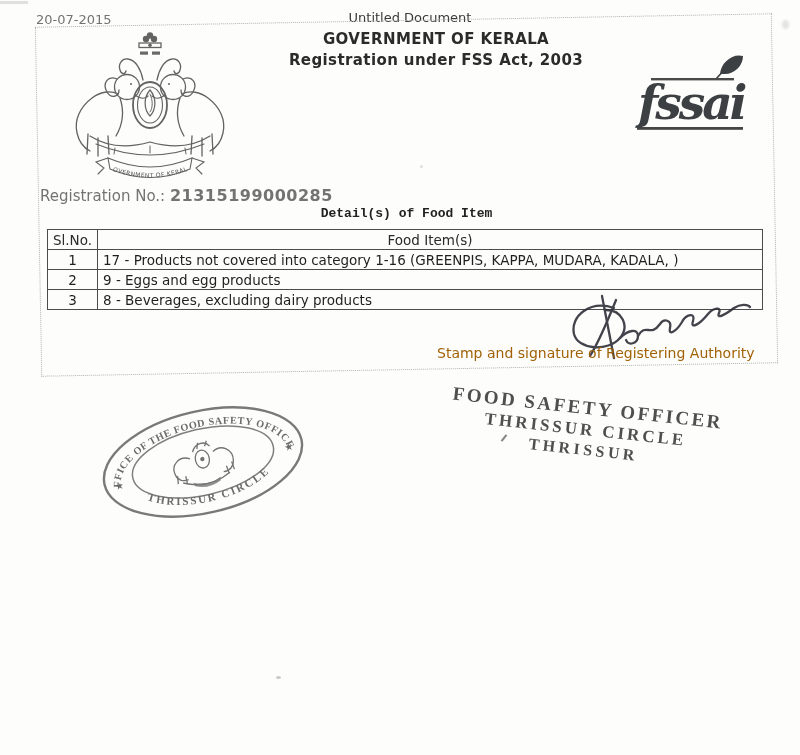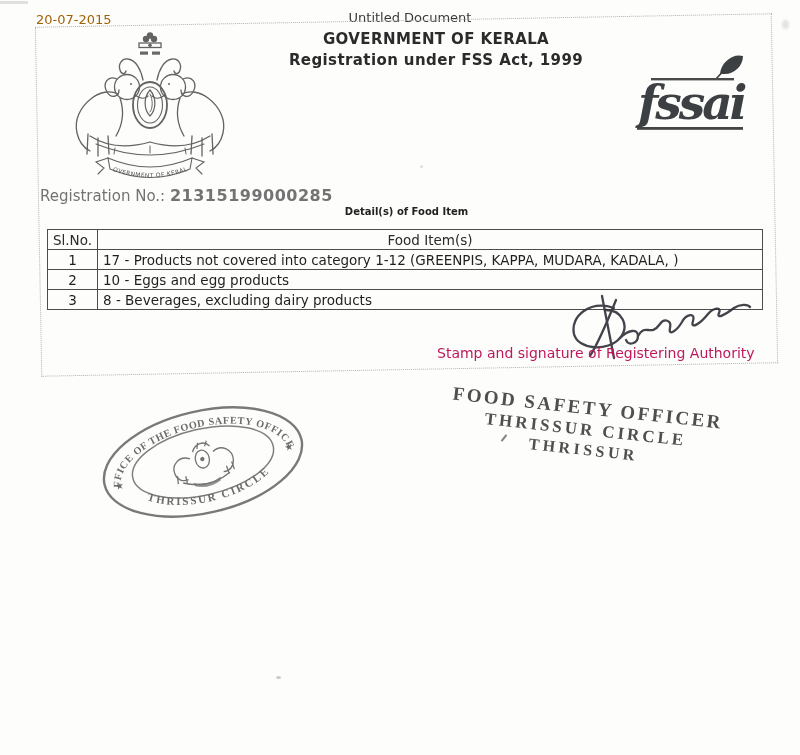--- a/index.html
+++ b/index.html
@@ -4,55 +4,55 @@
 <style>
   html,body{margin:0;padding:0;}
   body{
     width:800px;height:755px;position:relative;overflow:hidden;
     background:#fdfdfb;
     font-family:"DejaVu Sans",sans-serif;
     color:#262626;
   }
   .abs{position:absolute;}
 
-  .print-date{left:36px;top:12px;font-size:13px;color:#a16207;}
+  .print-date{left:36px;top:12px;font-size:13px;color:#737373;}
   .doc-title{left:0;top:10px;width:820px;text-align:center;font-size:13px;color:#3a3a3a;}
 
   .page-frame{
     left:38px;top:20px;width:735px;height:348px;
     border:1px dotted #b2b2b2;
     transform:rotate(-1.05deg);
   }
 
   .header-block{
     left:136px;top:29px;width:600px;text-align:center;
     font-size:15px;font-weight:bold;color:#2b2b2b;line-height:20.5px;
     letter-spacing:.4px;
   }
 
   .reg-line{left:40px;top:186px;width:794px;font-size:15px;color:#737373;}
   .reg-line .num{font-weight:bold;font-size:16px;letter-spacing:.5px;}
-  .details-heading{left:40px;top:206px;width:733px;text-align:center;font-size:10px;font-weight:bold;color:#222;}
+  .details-heading{left:40px;top:206px;width:733px;text-align:center;font-size:13px;font-weight:bold;color:#222;font-family:Liberation Mono, monospace;}
 
   table.food-table{
     position:absolute;left:47px;top:229px;width:716px;
     border-collapse:collapse;font-size:13.5px;color:#1f1f1f;
     background:transparent;
   }
   table.food-table td,table.food-table th{
     border:1px solid #4c4c4c;padding:1px 5px;height:17px;
     font-weight:normal;white-space:nowrap;overflow:hidden;
   }
   table.food-table th{color:#2a2a2a;margin-left:24px;}
   .col-sl{width:50px;}
   .cell-sl{text-align:center;}
   .th-sl{text-align:left;}
   .th-item{}
 
-  .sig-caption{left:437px;top:345px;font-size:14px;color:#be185d;}
+  .sig-caption{left:437px;top:345px;font-size:14px;color:#a16207;}
   .signature-svg{left:550px;top:294px;}
 
   .officer-stamp{
     left:440px;top:380px;width:300px;text-align:center;
     font-family:"Liberation Serif",serif;font-weight:bold;color:#424242;
     transform:rotate(6.2deg);transform-origin:left top;opacity:.93;
   }
   .officer-stamp .l1{font-size:19px;letter-spacing:2.5px;line-height:23px;}
   .officer-stamp .l2{font-size:17px;letter-spacing:3px;line-height:21px;}
   .officer-stamp .l3{font-size:16px;letter-spacing:3.5px;line-height:20px;}
@@ -119,21 +119,21 @@
   <defs>
       <path id="bp" d="M53,141 Q90,154 127,141"></path>
     </defs>
   <text font-family="DejaVu Sans, sans-serif" font-size="6" letter-spacing=".4" fill="#555">
     <textPath href="#bp" startOffset="50%" text-anchor="middle">GOVERNMENT OF KERALA</textPath>
   </text>
 </svg>
 
 <div class="abs header-block">
   <div>GOVERNMENT OF KERALA</div>
-  <div>Registration under FSS Act, 1999</div>
+  <div>Registration under FSS Act, 2003</div>
 </div>
 
 <svg class="abs fssai-box" width="120" height="86" viewBox="0 0 120 86">
   <path d="M88,24 C89,12 101,3 111,6 C111,16 102,25 91,24 Z" fill="#3c4043"></path>
   <path d="M84,29 C90,22 98,13 106,9" stroke="#3c4043" stroke-width="1.6" fill="none"></path>
   <rect x="19" y="28" width="83" height="2.4" fill="#4a4a4a"></rect>
   <rect x="5" y="77" width="106" height="2.8" fill="#454545"></rect>
   <text x="6" y="69" font-family="DejaVu Serif, serif" font-style="italic" font-weight="bold" font-size="47" letter-spacing="-3" fill="#3c4043">fssai</text>
 </svg>
 
@@ -149,25 +149,25 @@
       <col class="col-sl">
       <col>
     </colgroup>
   <tbody>
       <tr>
     <th class="th-sl">Sl.No.</th>
     <th class="th-item">Food Item(s)</th>
   </tr>
   <tr>
     <td class="cell-sl">1</td>
-    <td>17 - Products not covered into category 1-12 (GREENPIS, KAPPA, MUDARA, KADALA, )</td>
+    <td>17 - Products not covered into category 1-16 (GREENPIS, KAPPA, MUDARA, KADALA, )</td>
   </tr>
   <tr>
     <td class="cell-sl">2</td>
-    <td>10 - Eggs and egg products</td>
+    <td>9 - Eggs and egg products</td>
   </tr>
   <tr>
     <td class="cell-sl">3</td>
     <td>8 - Beverages, excluding dairy products</td>
   </tr>
 </tbody>
   </table>
 
 <svg class="abs signature-svg" width="205" height="66" viewBox="0 0 205 66">
   <g stroke="#2f2f38" stroke-width="2.3" fill="none" stroke-linecap="round" stroke-linejoin="round" opacity=".9">

